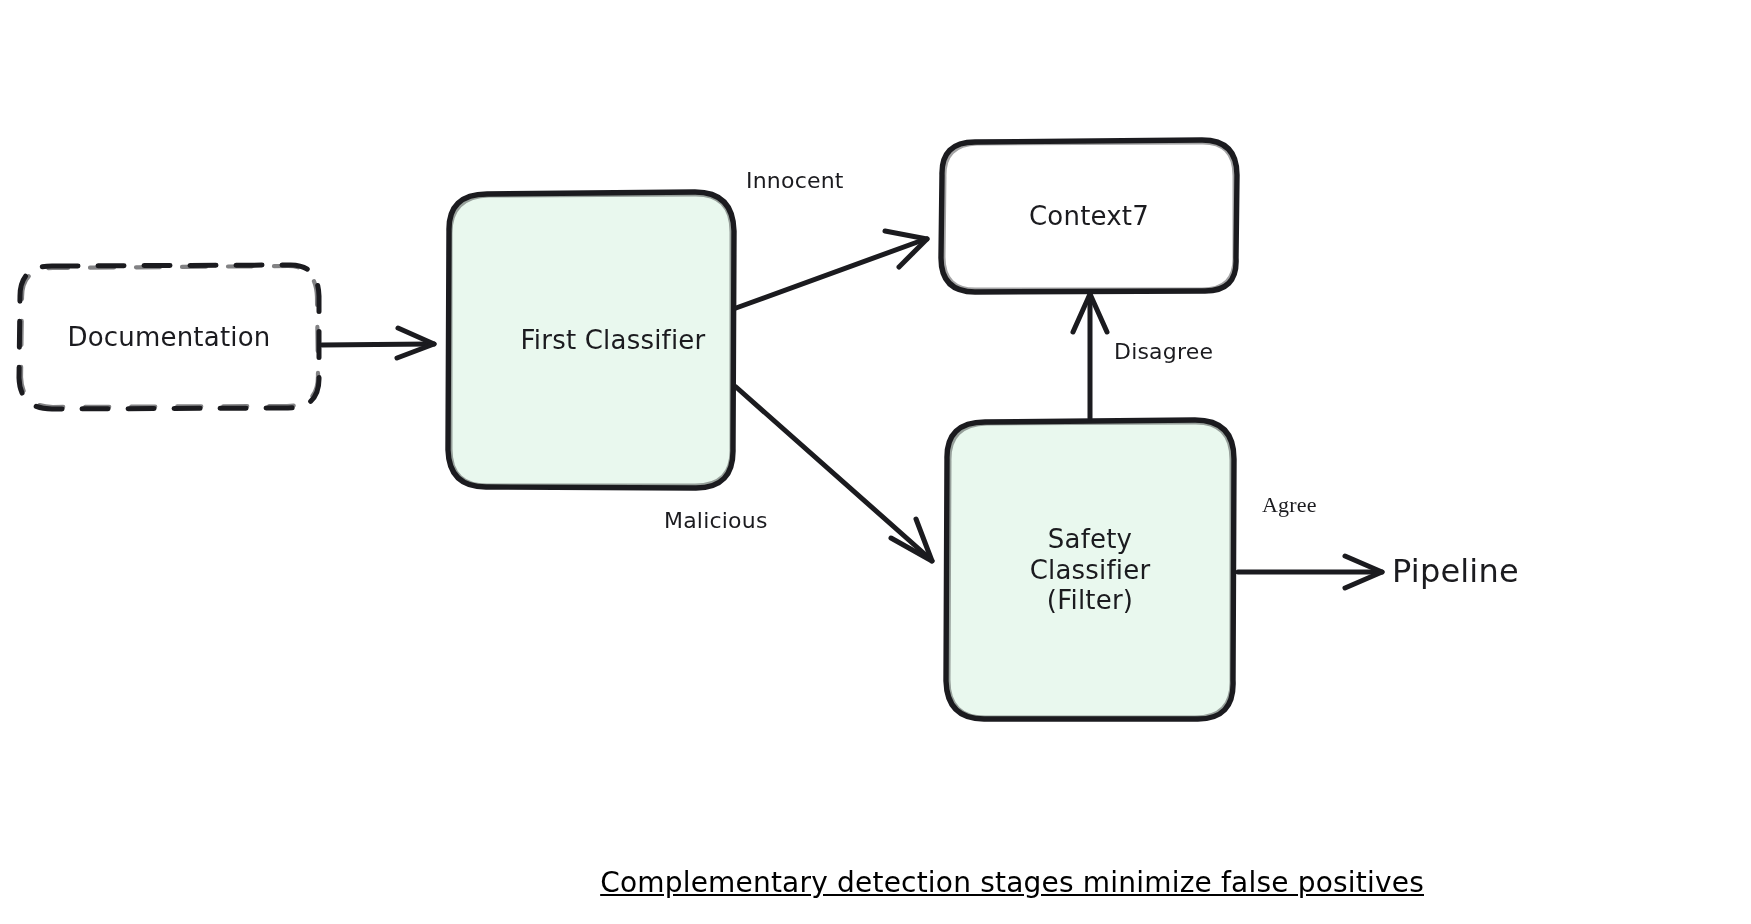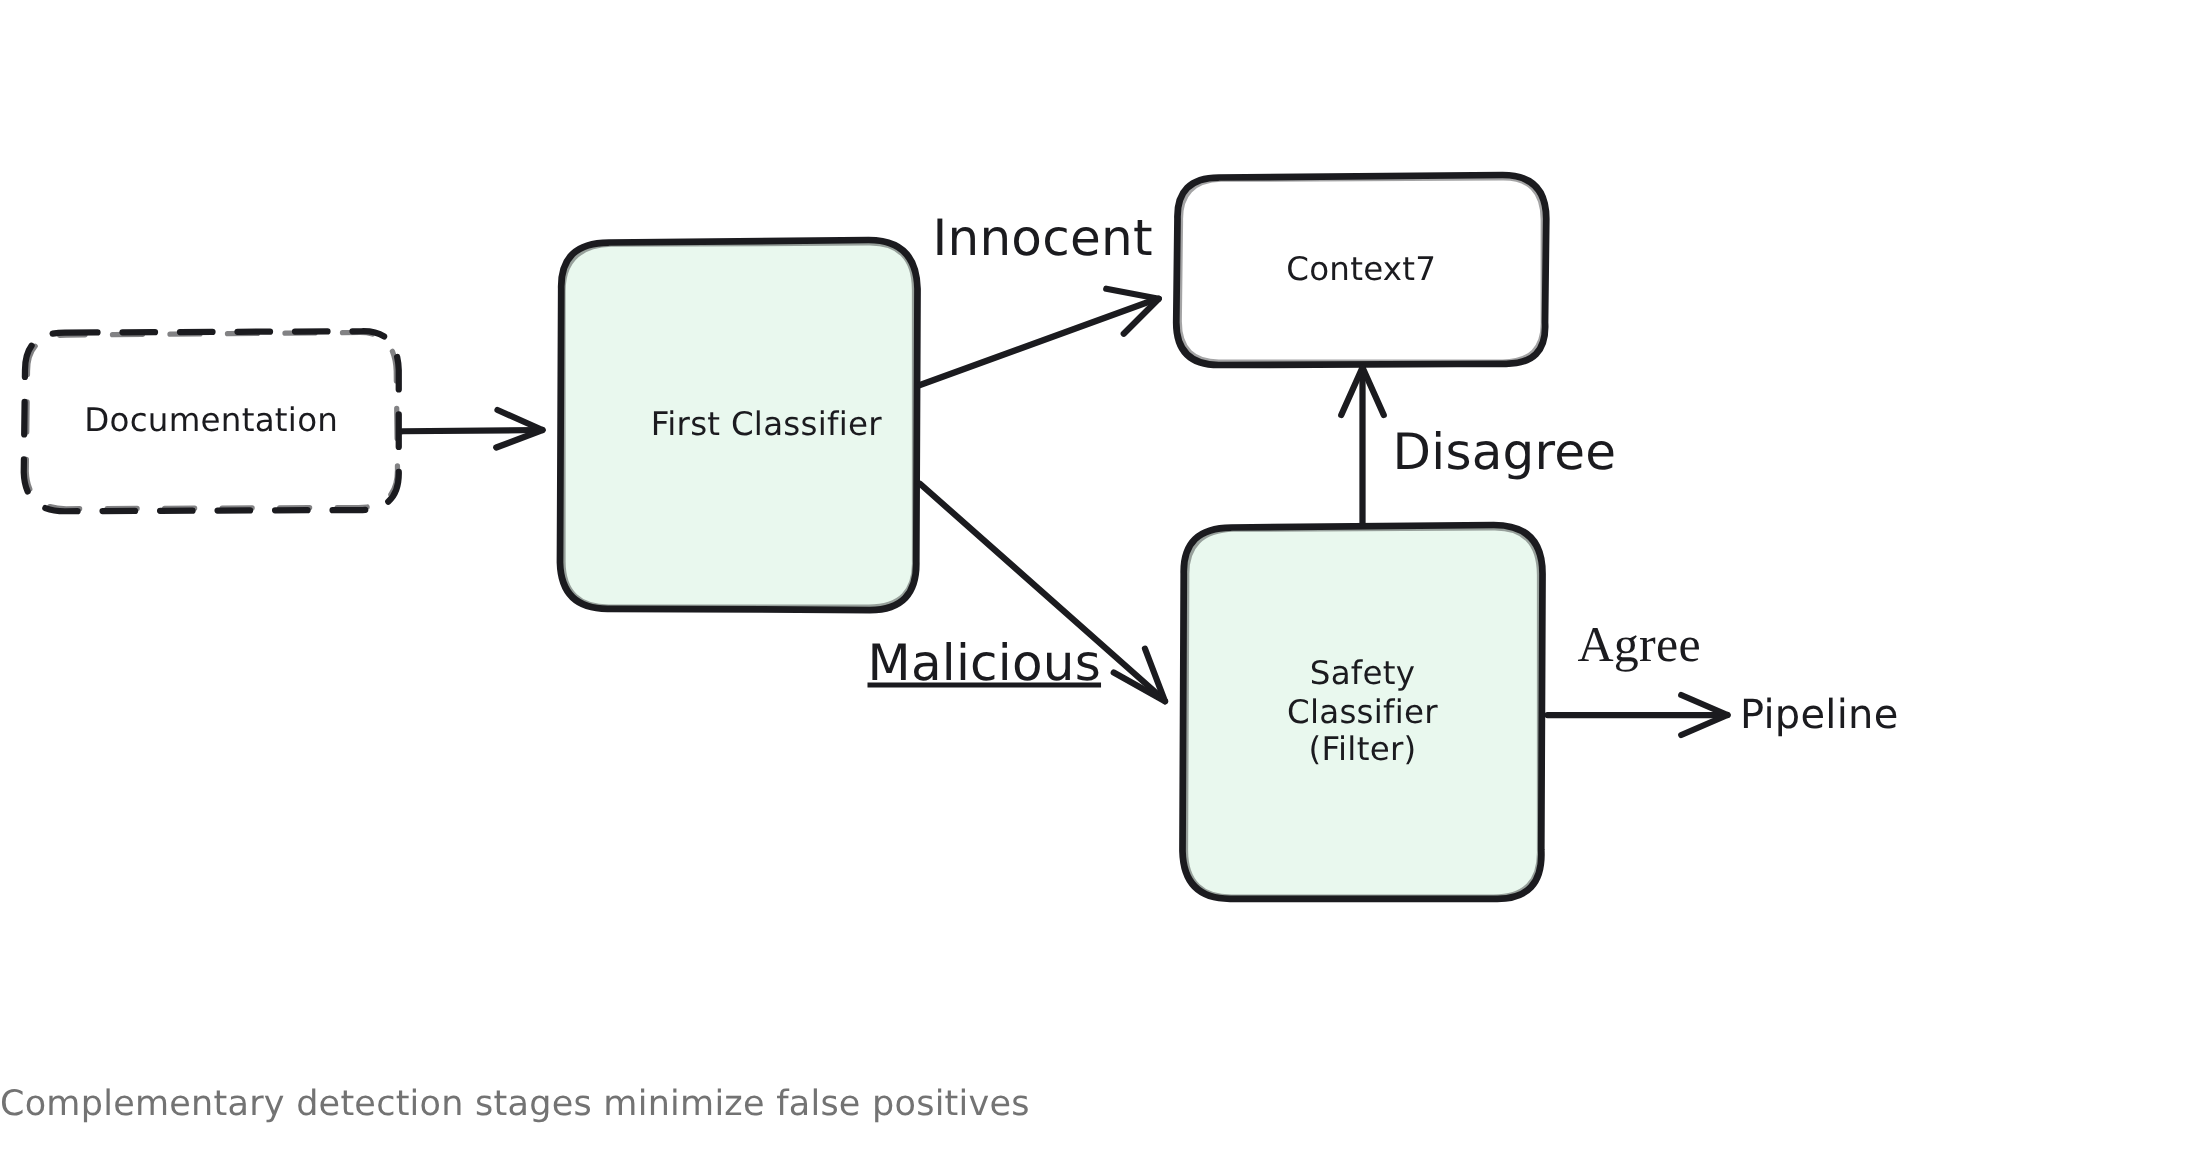--- a/index.html
+++ b/index.html
@@ -47,26 +47,27 @@
     width: 1376px;
     text-align: center;
     font-size: 44px;
     color: #18181b;
     letter-spacing: 1px;
   }
   #caption {
     left: 0;
     top: 866px;
     width: 1424px;
-    text-align: left;
+    text-align: right;
     font-size: 28px;
-    color: #737373;
+    color: #000000;
+    text-decoration: underline;
   }
   .box-label { font-size: 26px; }
-  .edge-label { font-size: 40px; }
+  .edge-label { font-size: 22px; }
   .plain-node { font-size: 32px; }
 </style>
 </head>
 <body>
 
 <div id="canvas">
 
   <svg id="sketch-layer" viewBox="0 0 1751 924" xmlns="http://www.w3.org/2000/svg">
     <defs>
       <style>
@@ -142,21 +143,21 @@
   <div class="txt node-label box-label" style="left:945px; top:420px; width:290px; height:300px;">
     <span>Safety</span>
     <span>Classifier</span>
     <span>(Filter)</span>
   </div>
 
   <div class="txt plain-node" style="left:1392px; top:553px; width:240px;">Pipeline</div>
 
   <div class="txt edge-label" style="left:746px; top:168px;">Innocent</div>
 
-  <div class="txt edge-label" style="left:694px; top:508px;text-decoration:underline;">Malicious</div>
+  <div class="txt edge-label" style="left:664px; top:508px;">Malicious</div>
 
   <div class="txt edge-label" style="left:1114px; top:339px;">Disagree</div>
 
   <div class="txt edge-label" style="left:1262px; top:492px;font-family:Liberation Serif, serif;">Agree</div>
 
   <div class="txt" id="caption">Complementary detection stages minimize false positives</div>
 
 </div>
 
 </body></html>

